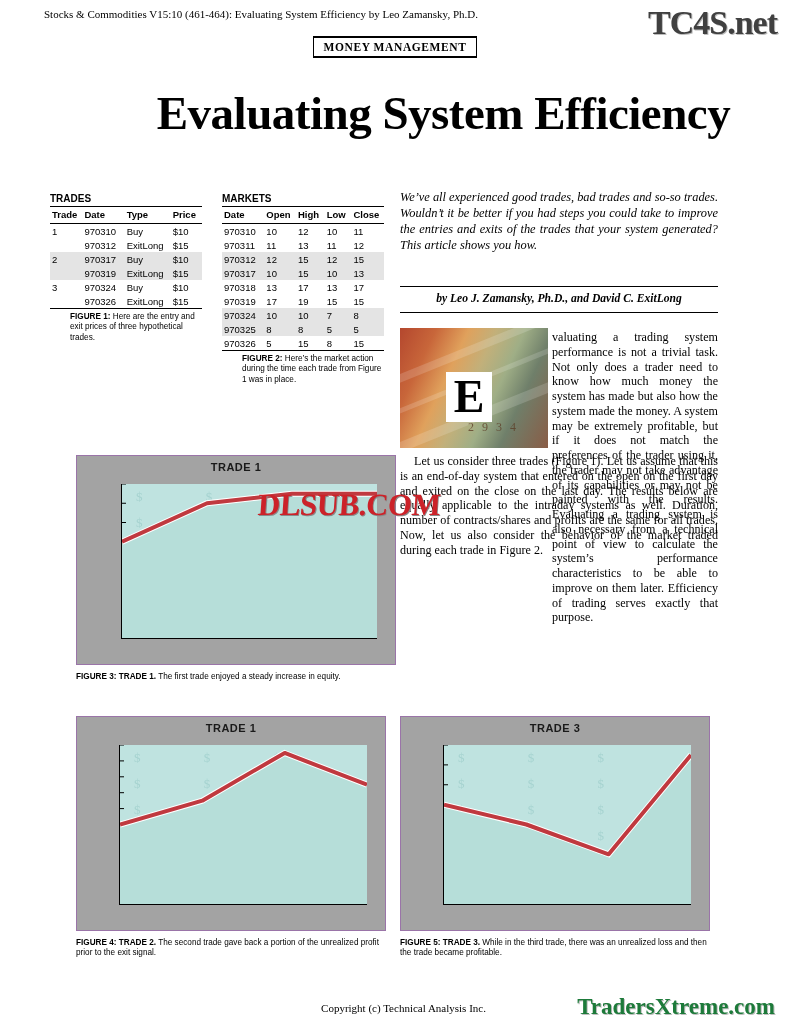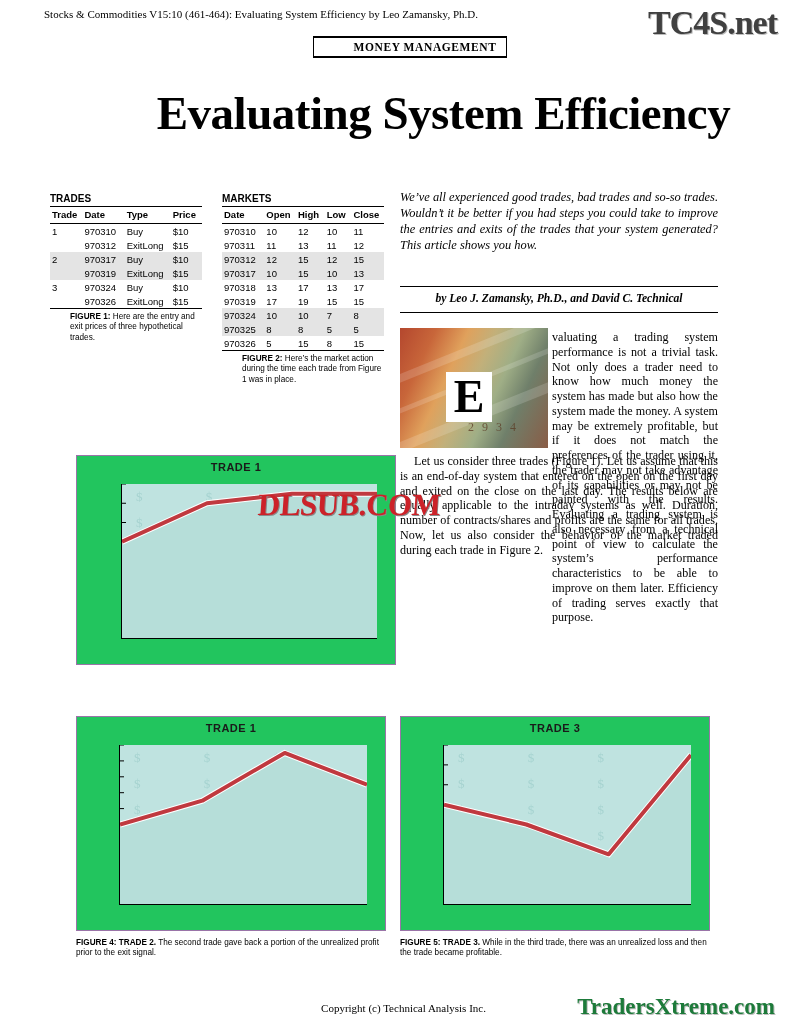--- a/index.html
+++ b/index.html
@@ -32,21 +32,20 @@
   .mm-banner {
     position:absolute; left:313px; top:36px;
     width:162px; height:18px;
     border-top:2px solid #000; border-bottom:2px solid #000;
     border-left:1px solid #000; border-right:1px solid #000;
     text-align:center;
     font-family:"Liberation Serif", serif;
     font-size:11.5px; font-weight:bold;
     letter-spacing:0.6px;
     line-height:18px;
-    padding-left:30px;
   }
 
   
   .article-title {
     position:absolute; left:0; top:86px; width:791px;
     text-align:center;
     font-family:"Liberation Serif", serif;
     font-weight:bold;
     font-size:47px;
     letter-spacing:-0.5px;
@@ -154,21 +153,21 @@
     font-family:"Liberation Serif", serif;
     font-size:12.1px; line-height:1.22;
     text-align:justify;
   }
   .body-col2 p { margin:0 0 0 0; }
   .body-col2 p.indent { text-indent:14px; margin-top:2px; }
 
   
   .chart-box {
     position:absolute;
-    background:#22c55e;
+    background:#a3a3a3;
     border:1px solid #9a74a8;
     box-sizing:border-box;
   }
   .chart-title {
     position:absolute; left:0; top:5px; width:100%;
     text-align:center;
     font-family:"Liberation Sans", sans-serif;
     font-weight:bold; font-size:11px;
     letter-spacing:0.5px;
     color:#1a1a1a;
@@ -369,21 +368,21 @@
       </tbody>
     </table>
     <div class="tbl-rule"></div>
     <div class="fig-cap">
       <b>FIGURE 2:</b><span> Here’s the market action during the time each trade from Figure 1 was in place.</span>
     </div>
   </div>
 
   <div class="lede">We’ve all experienced good trades, bad trades and so-so trades. Wouldn’t it be better if you had steps you could take to improve the entries and exits of the trades that your system generated? This article shows you how.</div>
   <div class="byline-rule"></div>
-  <div class="byline">by Leo J. Zamansky, Ph.D., and David C. Technical</div>
+  <div class="byline">by Leo J. Zamansky, Ph.D., and David C. ExitLong</div>
   <div class="byline-rule2"></div>
 
   <div class="artwork">
     <div class="streak" style="left:-20px; top:10px; width:220px; height:8px;"></div>
     <div class="streak" style="left:-20px; top:44px; width:220px; height:5px;"></div>
     <div class="streak" style="left:-20px; top:78px; width:220px; height:10px;"></div>
     <div class="num" style="left:68px; top:92px;">2</div>
     <div class="num" style="left:82px; top:92px;">9</div>
     <div class="num" style="left:96px; top:92px;">3</div>
     <div class="num" style="left:110px; top:92px;">4</div>
@@ -407,20 +406,23 @@
           <line x1="0" x2="4" y1="77" y2="77" stroke="#000" stroke-width="1"></line>
           <line x1="0" x2="4" y1="57.75" y2="57.75" stroke="#000" stroke-width="1"></line>
           <line x1="0" x2="4" y1="38.5" y2="38.5" stroke="#000" stroke-width="1"></line>
           <line x1="0" x2="4" y1="19.25" y2="19.25" stroke="#000" stroke-width="1"></line>
           <line x1="0" x2="4" y1="0" y2="0" stroke="#000" stroke-width="1"></line>
           <polygon points="0,154 0,57.75 85,19.25 170,9.625 255,9.625 255,154" fill="#b6ded9"></polygon>
           <polyline points="0,57.75 85,19.25 170,9.625 255,9.625" fill="none" stroke="#ffffff" stroke-width="6"></polyline>
           <polyline points="0,57.75 85,19.25 170,9.625 255,9.625" fill="none" stroke="#c0393f" stroke-width="4" stroke-linejoin="round"></polyline>
         </svg>
     </div>
+  </div>
+  <div class="chart-cap" style="left:76px; top:672px; width:320px;">
+    <b>FIGURE 3: TRADE 1.</b><span> The first trade enjoyed a steady increase in equity.</span>
   </div>
 
   <div class="chart-box" style="left:76px; top:716px; width:310px; height:215px;">
     <div class="chart-title">TRADE 1</div>
     <div class="plot" id="plot2" style="left:42px; top:28px; width:248px; height:160px;">
       <div class="dollars">$ $ $ $ $ $ $ $ $ $ $ $ $ $ $ $ $ $ $ $ $ $ $ $ $ $ $ $ $ $ $ $ $ $ $ $ $ $ $ $ $ $ $ $ $ $ $ $ $ $ $ $ $ $ $ $ $ $ $ $ $ $ $ $ $ $ $ $</div>
       <svg id="svg2" width="248" height="160" viewBox="0 0 248 160" preserveAspectRatio="none" style="position:absolute;left:0;top:0">
           <line x1="0" x2="4" y1="159" y2="159" stroke="#000" stroke-width="1"></line>
           <line x1="0" x2="4" y1="143.1" y2="143.1" stroke="#000" stroke-width="1"></line>
           <line x1="0" x2="4" y1="127.2" y2="127.2" stroke="#000" stroke-width="1"></line>

